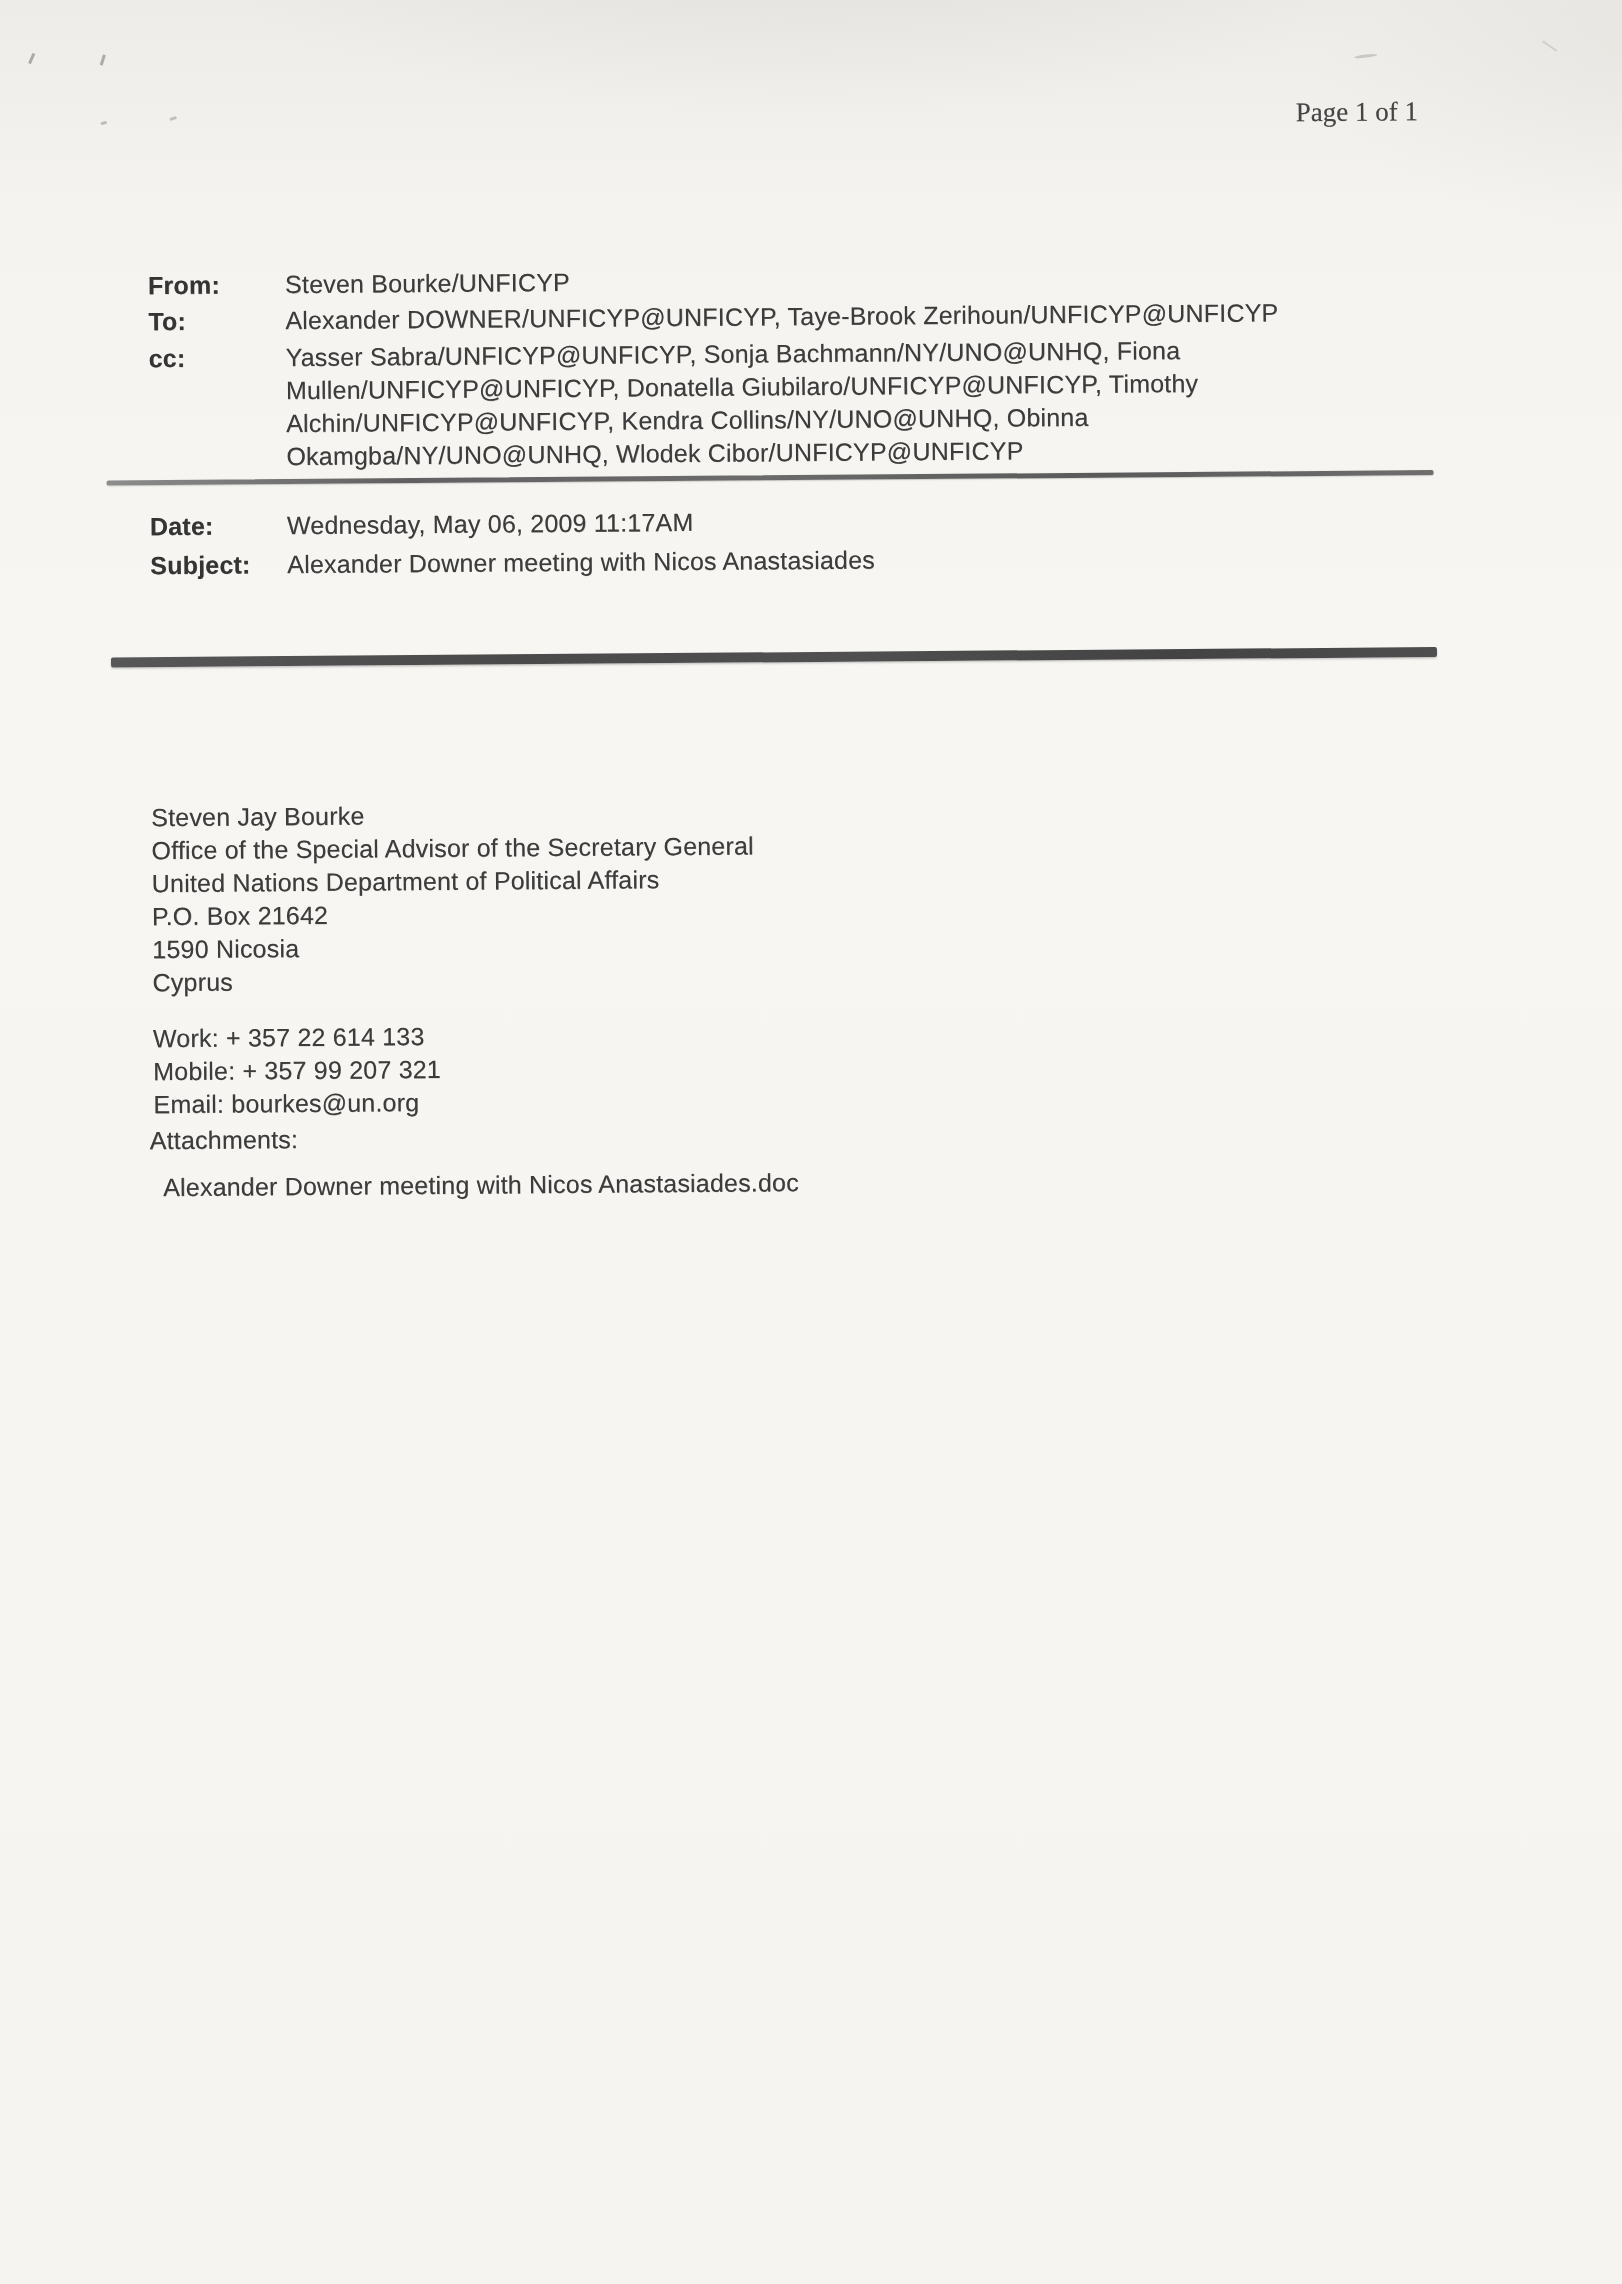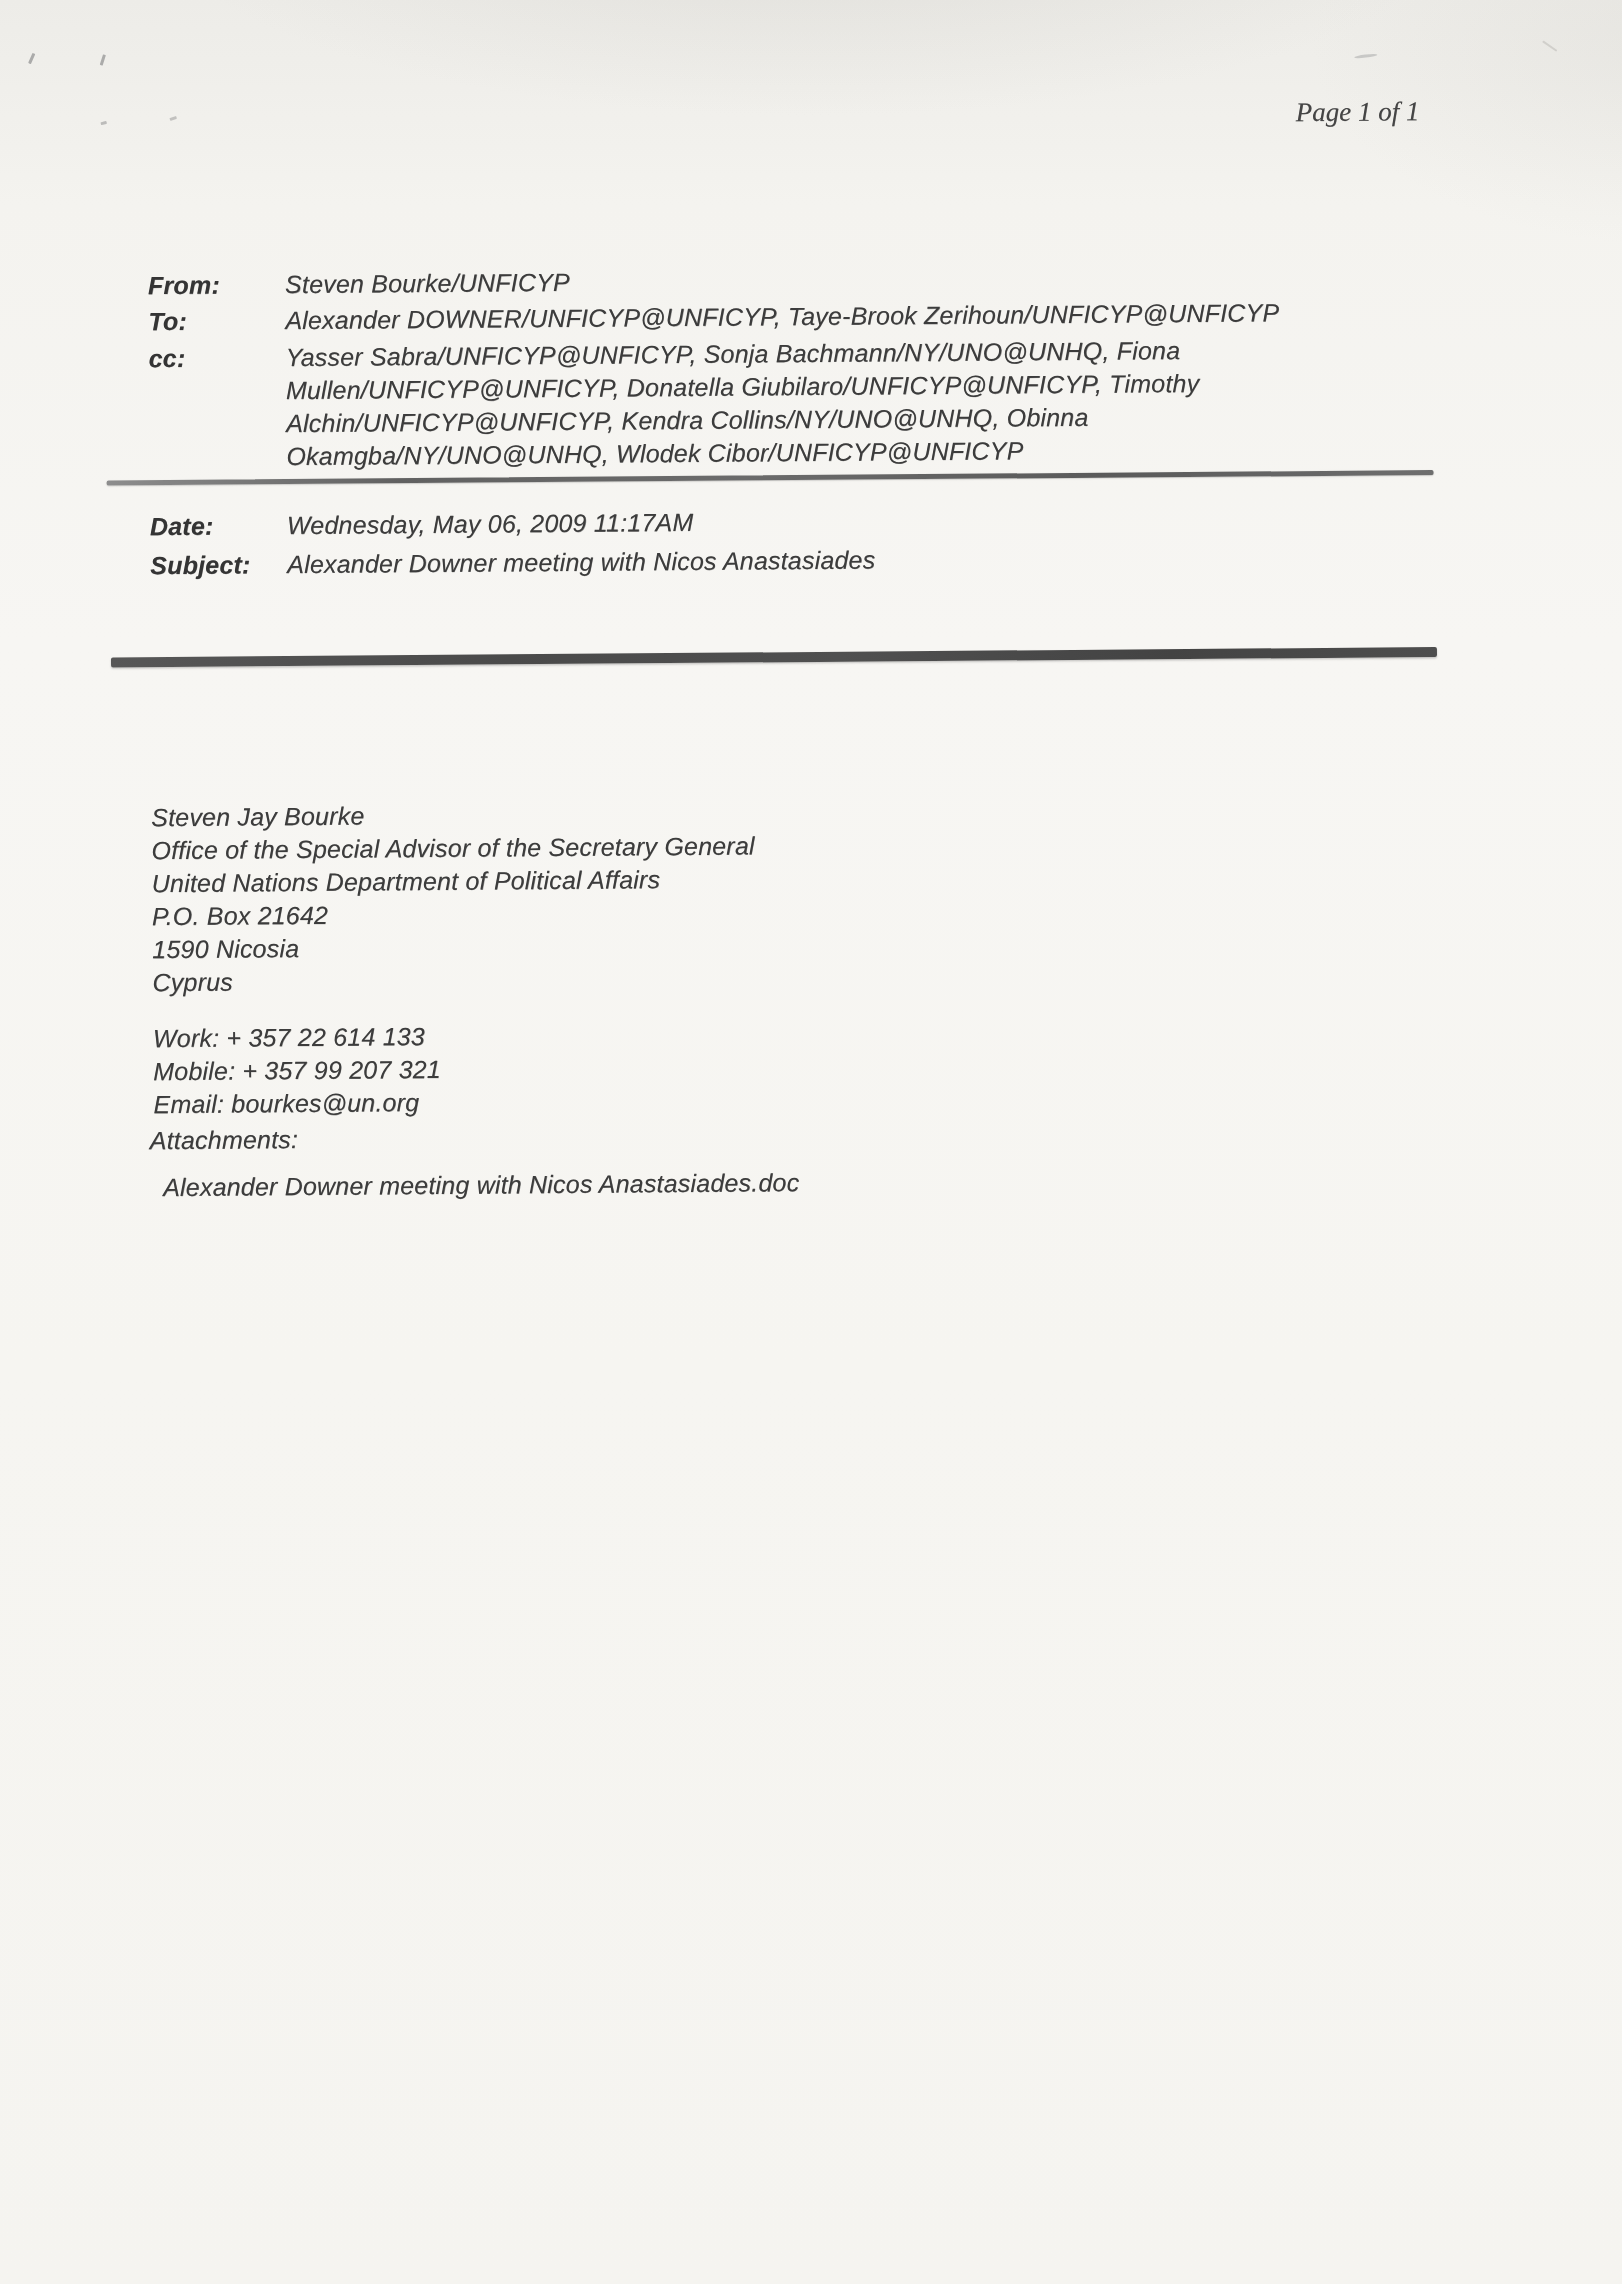--- a/index.html
+++ b/index.html
@@ -11,21 +11,21 @@
   *{margin:0;padding:0;box-sizing:border-box;}
   html,body{width:1622px;height:2284px;overflow:hidden;}
   body{
     font-family:"Liberation Sans","DejaVu Sans",sans-serif;
     background:
       radial-gradient(934px 280px at 50% -80px, rgba(196,194,188,0.30), rgba(196,194,188,0) 70%),
       radial-gradient(600px 334px at 103% 2%, rgba(205,203,197,0.22), rgba(205,203,197,0) 60%),
       linear-gradient(180deg,#edece8 0%, #f4f3ef 9%, #f7f6f3 28%, var(--paper) 60%, #f5f4f0 100%);
     color:var(--ink);
   }
-  .sheet{position:relative;width:1622px;height:2284px;font-style:italic;}
+  .sheet{position:relative;width:1622px;height:2284px;}
   .skew{
     position:absolute;inset:0;
     transform:rotate(-0.45deg);
     transform-origin:50% 40%;
   }
   .scan-text{
     color:var(--ink);
     text-shadow:0.3px 0.3px 0.5px rgba(80,80,80,0.55);
     letter-spacing:0.2px;
   }

